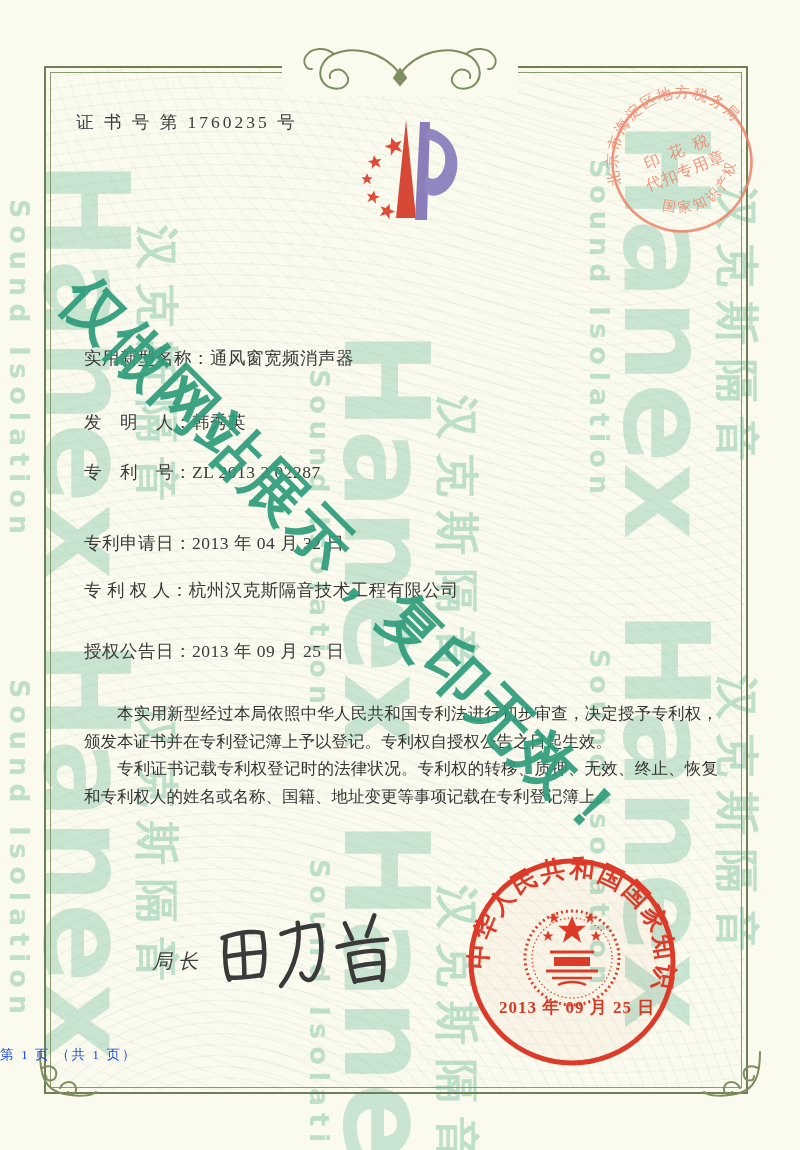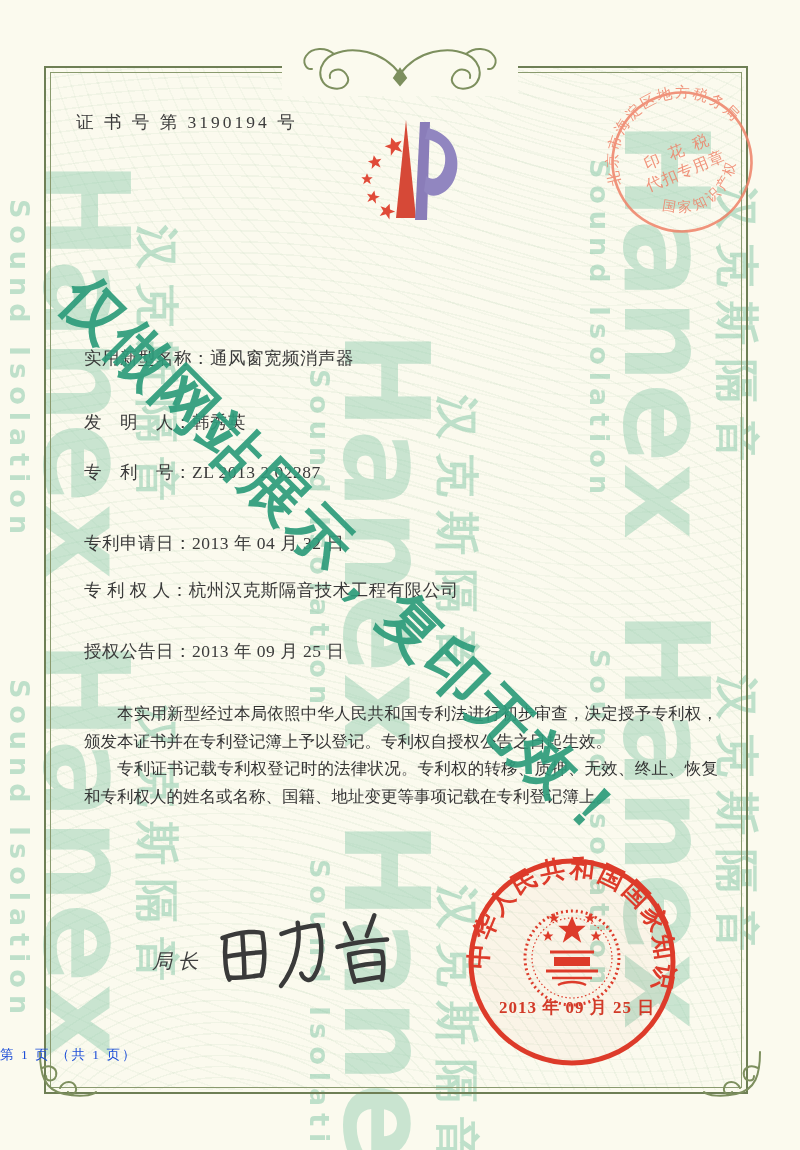--- a/index.html
+++ b/index.html
@@ -110,21 +110,21 @@
     </g>
   </svg>
   <svg class="corner-fl right" viewBox="0 0 66 56">
     <g stroke="#7d8f5e" fill="none" stroke-width="2" stroke-linecap="round">
       <path d="M6,4 C6,26 10,42 30,46 C44,49 58,48 62,44"></path>
       <path d="M8,20 C16,16 24,20 22,28 C20,34 12,34 12,28"></path>
       <path d="M26,40 C30,32 40,32 42,40 C43,46 36,48 34,44"></path>
     </g>
   </svg>
 
-  <div class="cert-no">证 书 号 第 3190194 号</div>
+  <div class="cert-no">证 书 号 第 1760235 号</div>
 
   <svg class="logo" viewBox="0 0 140 120">
     <defs>
       <path id="star" d="M0,-6 L1.8,-1.8 L6,-1.8 L2.6,1 L4,5.5 L0,2.6 L-4,5.5 L-2.6,1 L-6,-1.8 L-1.8,-1.8 Z" fill="#e04a38"></path>
     </defs>
     <use href="#star" transform="translate(64,30) scale(1.5) rotate(-18)"></use>
     <use href="#star" transform="translate(45,46) scale(1.15) rotate(-10)"></use>
     <use href="#star" transform="translate(37,63) scale(0.95)"></use>
     <use href="#star" transform="translate(43,81) scale(1.1) rotate(12)"></use>
     <use href="#star" transform="translate(57,95) scale(1.3) rotate(20)"></use>

